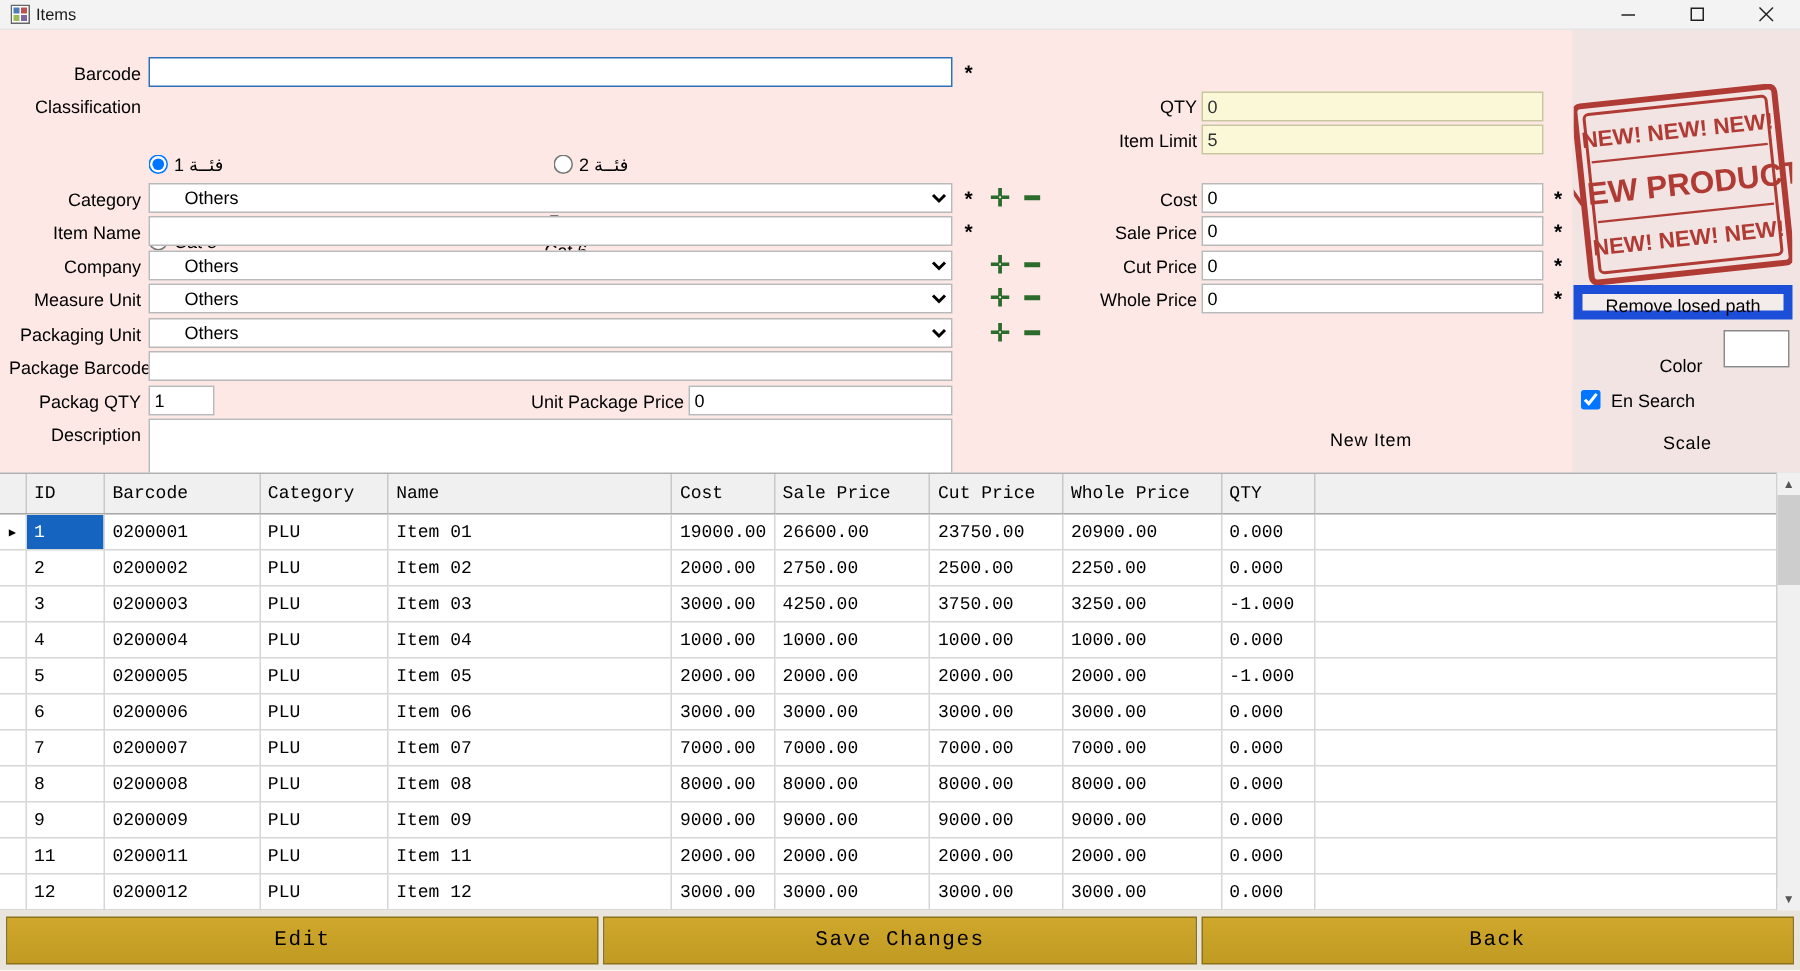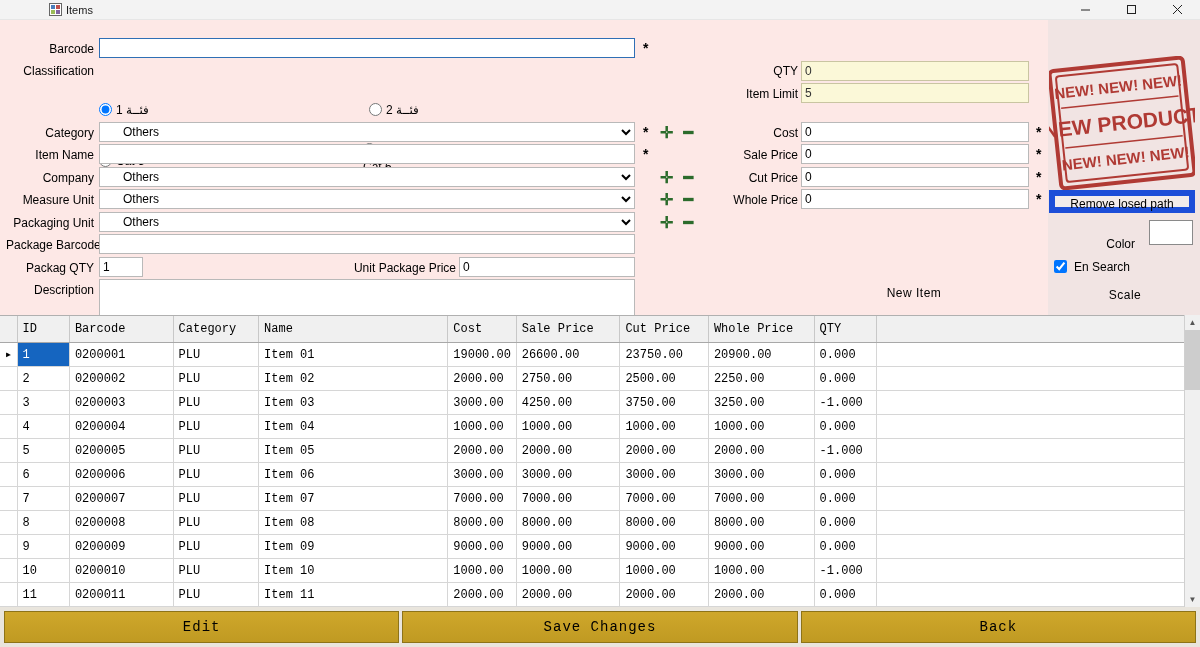--- a/index.html
+++ b/index.html
@@ -17,21 +17,20 @@
     position: relative;
   }
   
   .titlebar {
     height: 19px;
     background: #f3f3f3;
     display: flex;
     align-items: center;
     border-bottom: 1px solid #e6e6e6;
     position: relative;
-    padding-left: 42px;
   }
   .titlebar .app-icon {
     width: 14px;
     height: 14px;
     margin: 0 4px 0 6px;
     display: flex;
     align-items: center;
     justify-content: center;
   }
   .titlebar .title-text {
@@ -588,33 +587,20 @@
           <td>Item 09</td>
           <td>9000.00</td>
           <td>9000.00</td>
           <td>9000.00</td>
           <td>9000.00</td>
           <td>0.000</td>
           <td style="border-right: none;"></td>
         </tr>
         <tr>
           <td class="rowsel-cell" style="font-size: 8px;"></td>
-          <td class="id-cell">10</td>
-          <td>0200010</td>
-          <td>PLU</td>
-          <td>Item 10</td>
-          <td>1000.00</td>
-          <td>1000.00</td>
-          <td>1000.00</td>
-          <td>1000.00</td>
-          <td>-1.000</td>
-          <td style="border-right: none;"></td>
-        </tr>
-        <tr>
-          <td class="rowsel-cell" style="font-size: 8px;"></td>
           <td class="id-cell">11</td>
           <td>0200011</td>
           <td>PLU</td>
           <td>Item 11</td>
           <td>2000.00</td>
           <td>2000.00</td>
           <td>2000.00</td>
           <td>2000.00</td>
           <td>0.000</td>
           <td style="border-right: none;"></td>

